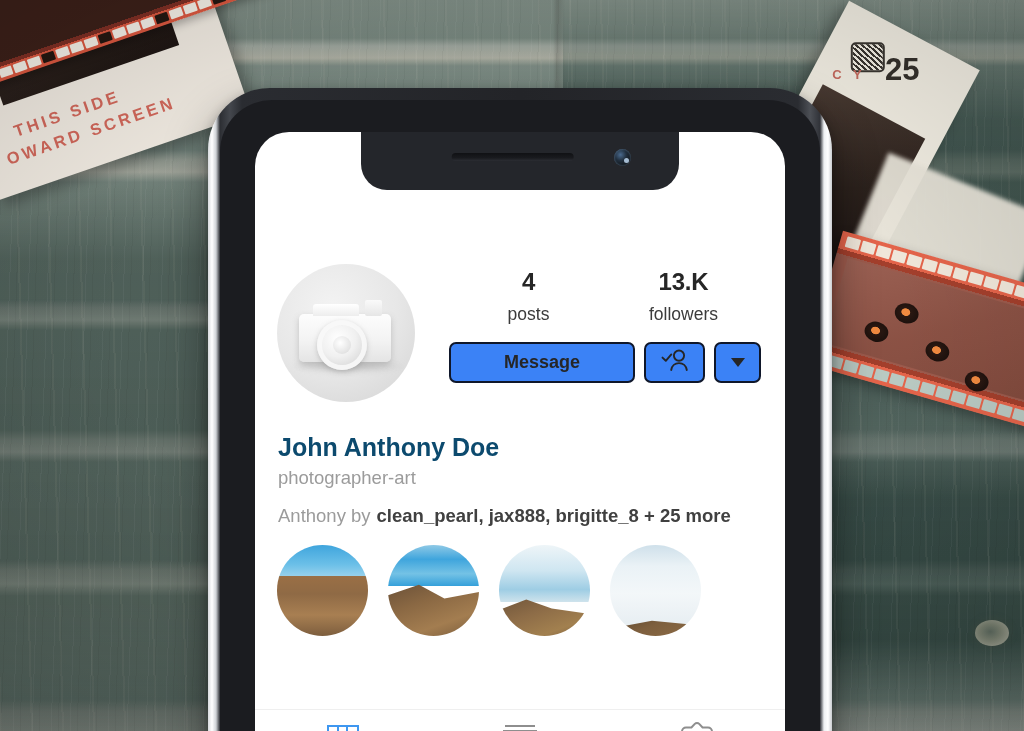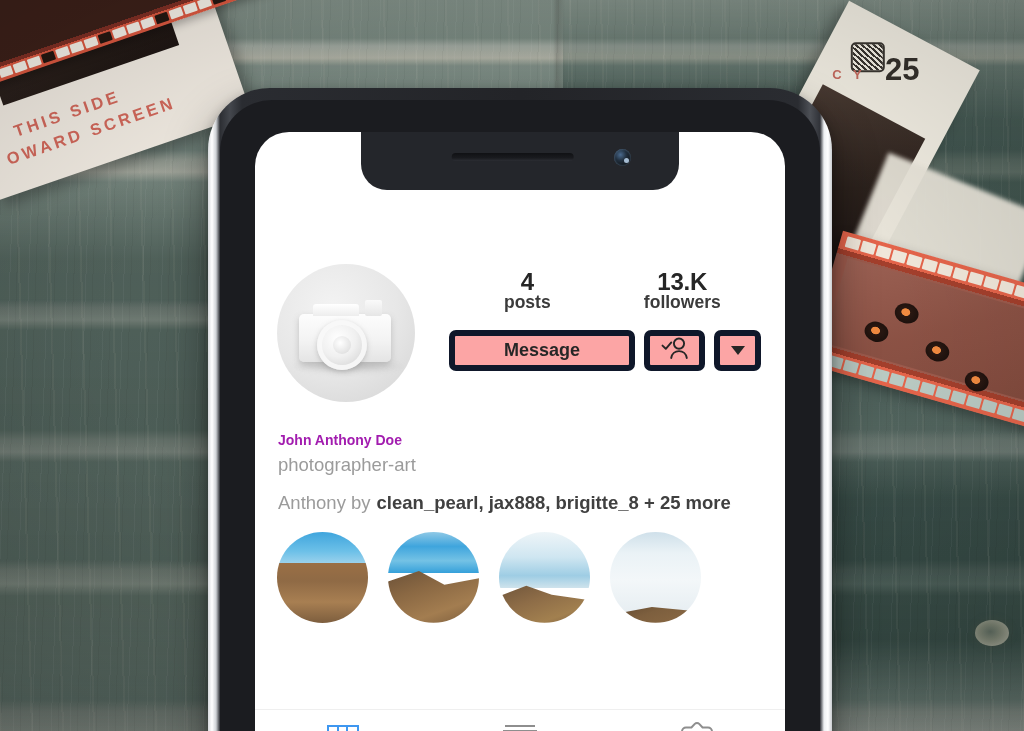--- a/index.html
+++ b/index.html
@@ -359,51 +359,51 @@
     justify-content: space-around;
     align-items: flex-start;
     padding: 0 2px;
   }
   .stat { text-align: center; min-width: 72px; }
   .stat-num {
     font-size: 24px; font-weight: 700; color: #262626; line-height: 1.0;
     letter-spacing: -0.2px;
   }
   .stat-label {
-    font-size: 17.5px; color: #3b3b3b; line-height: 1; font-weight: bold;
+    font-size: 17.5px; color: #3b3b3b; margin-top: 12px; line-height: 1;
   }
   .action-row {
     display: flex;
     gap: 9px;
     margin-top: 18px;
     padding-right: 2px;
   }
   .btn {
-    border: 6px solid #0f172a;
+    border: 2px solid #0f172a;
     border-radius: 7px;
-    background: #fca5a5;
+    background: #3b82f6;
     height: 41px;
     display: flex; align-items: center; justify-content: center;
     box-sizing: border-box;
   }
   .btn-message { flex: 1 1 auto; font-size: 18px; font-weight: 600; color: #262626; }
   .btn-follow  { width: 61px; }
   .btn-caret   { width: 47px; }
   .caret-dn {
     width: 0; height: 0;
     border-left: 7px solid transparent;
     border-right: 7px solid transparent;
     border-top: 9px solid #262626;
   }
 
   .bio {
     padding: 30px 23px 0 23px;
   }
   .bio-name {
-    font-size: 14px; font-weight: 700; color: #a21caf; line-height: 1.25;
+    font-size: 25px; font-weight: 700; color: #0c4a6e; line-height: 1.25;
   }
   .bio-handle {
     font-size: 18.5px; color: #9b9b9b; margin-top: 3px; line-height: 1.3;
   }
   .followed-by {
     margin-top: 14px;
     font-size: 18.5px; color: #9b9b9b;
     line-height: 1.25;
   }
   .followed-by b { color: #404040; font-weight: 700; margin-left: 6px; }

